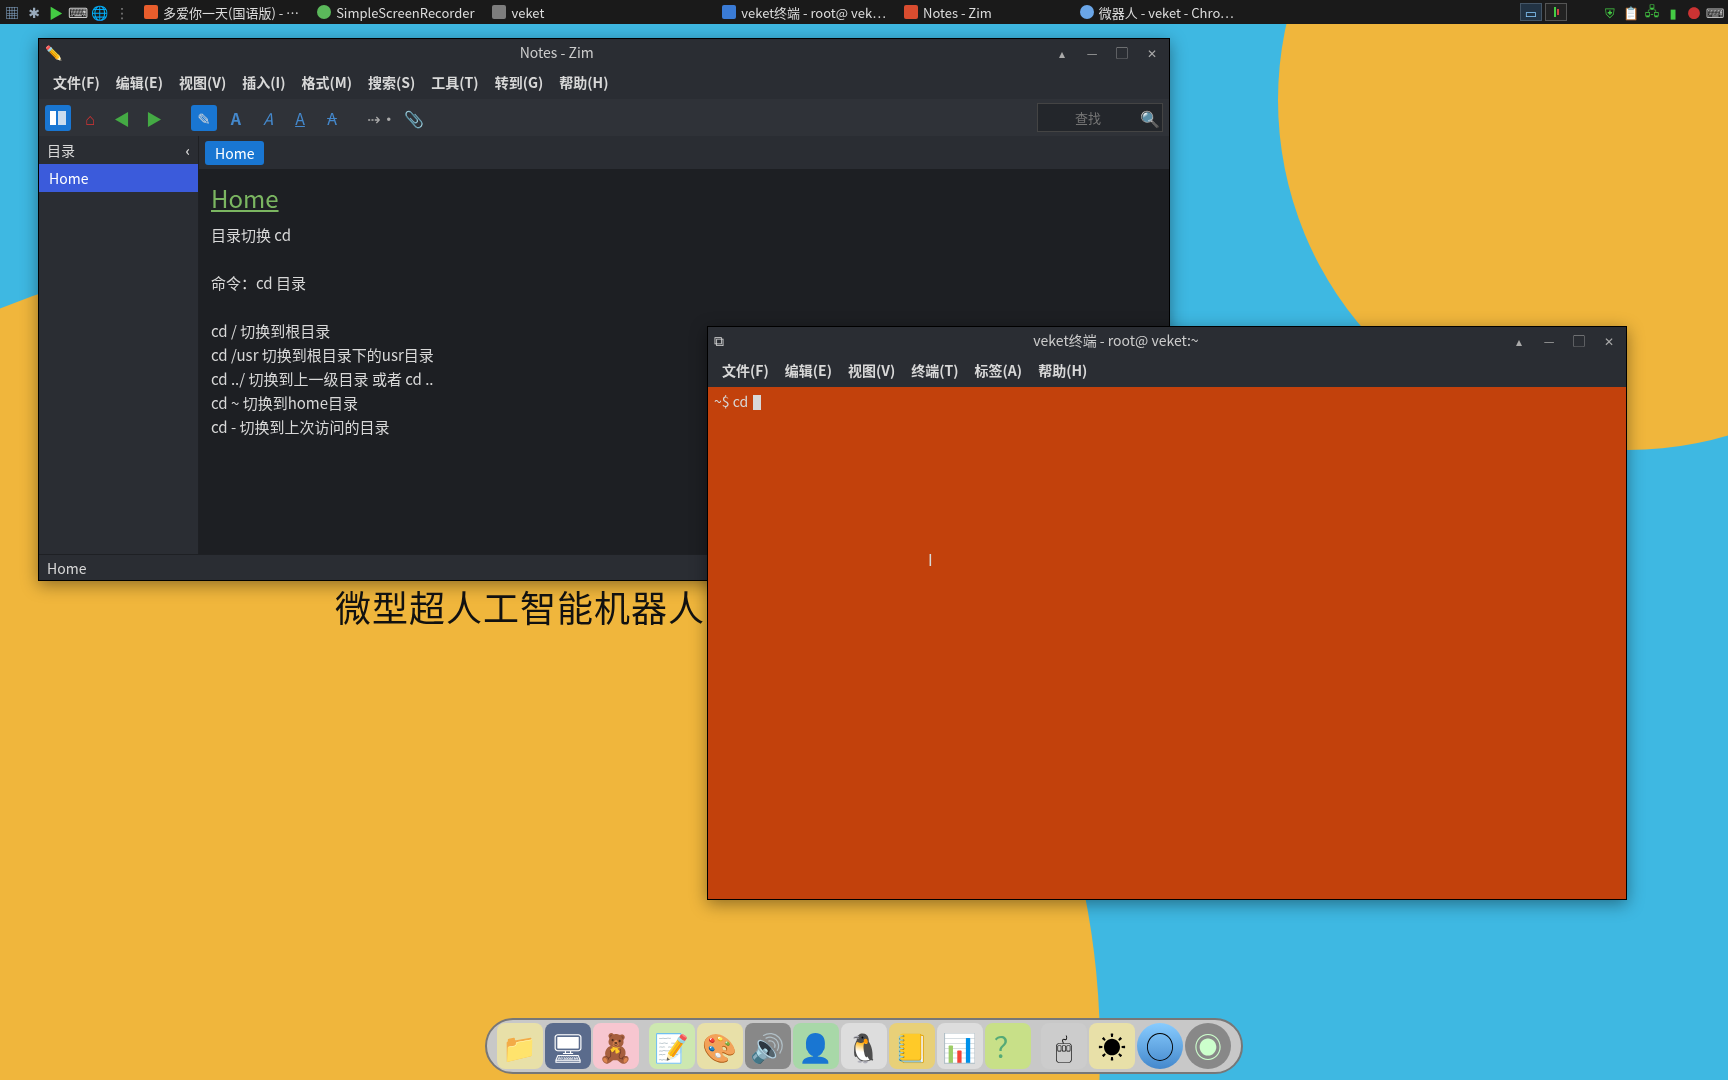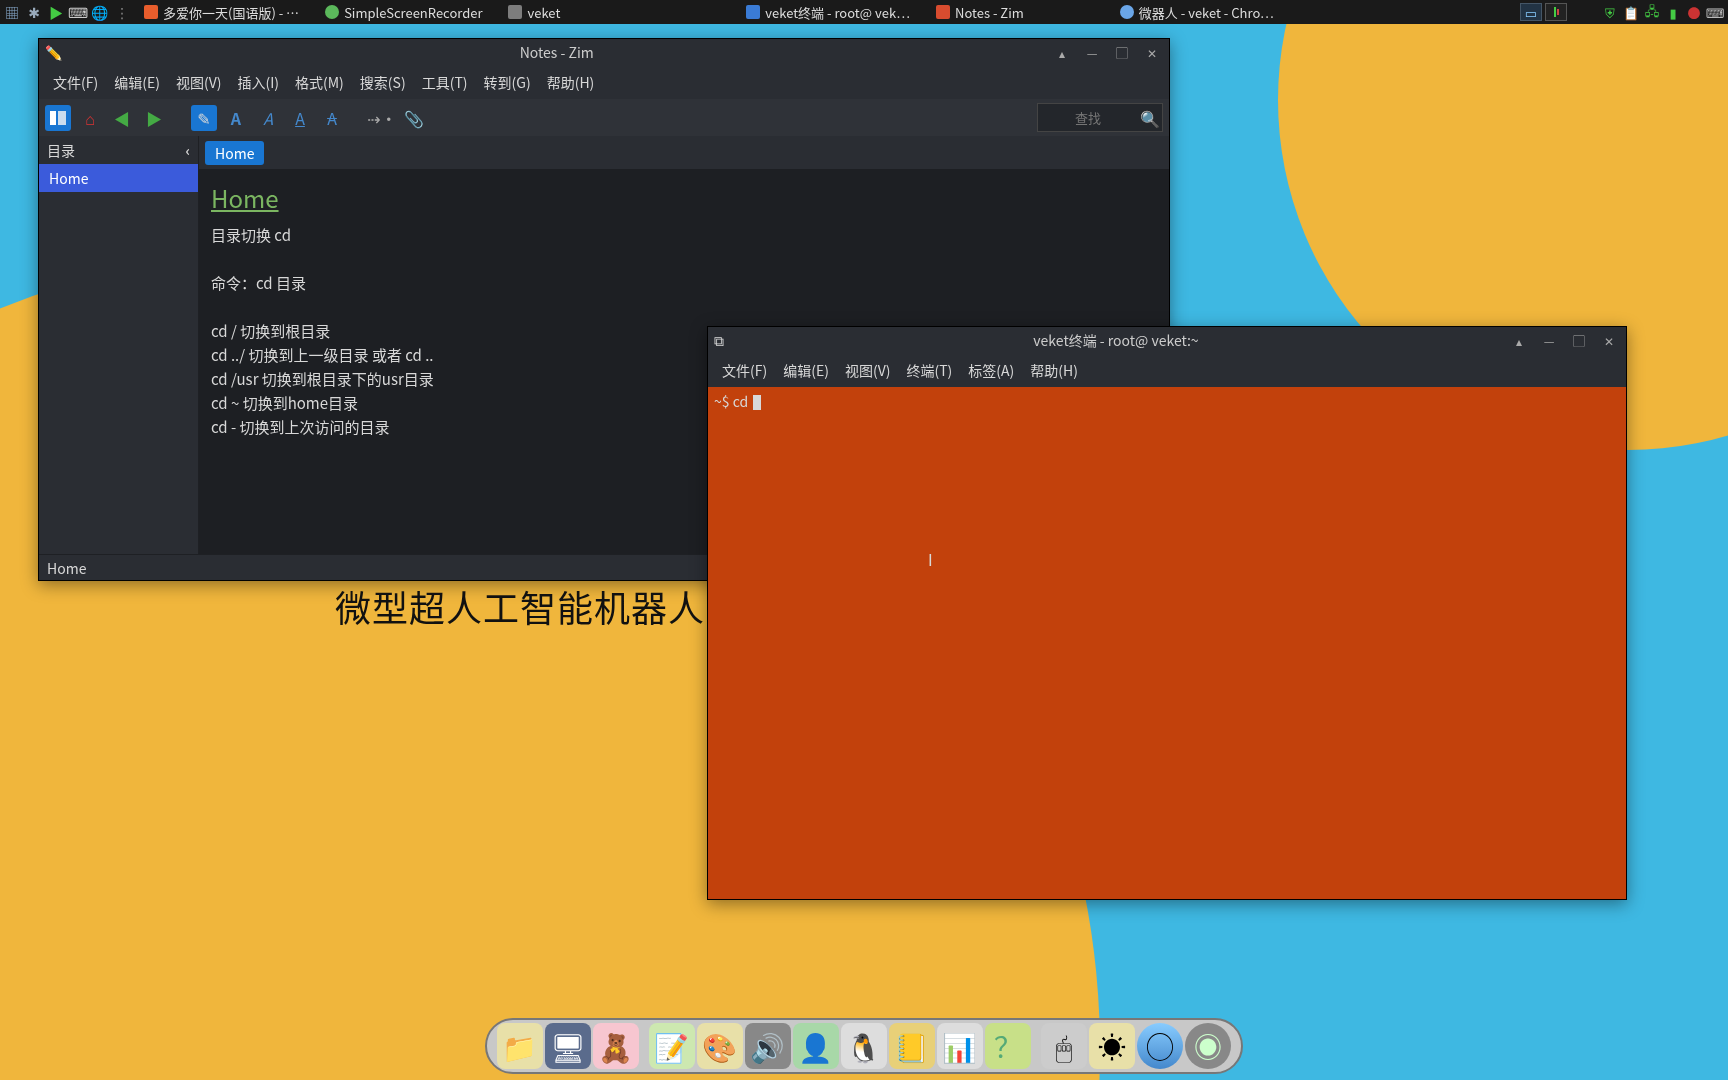--- a/index.html
+++ b/index.html
@@ -15,40 +15,40 @@
 .desktop-text { position: absolute; left: 335px; top: 580px; font-size: 36px; color: #111; z-index: 1; letter-spacing: 1px; }
 
 
 .taskbar {
   position: absolute; top: 0; left: 0; right: 0; height: 24px;
   background: #1a1a1a; color: #ddd; display: flex; align-items: center;
   font-size: 13px; z-index: 20;
 }
 .taskbar .tray-l { display: flex; align-items: center; gap: 2px; padding-left: 2px; }
 .taskbar .tray-l .ico { width: 20px; height: 20px; display: flex; align-items: center; justify-content: center; font-size: 14px; }
-.taskbar .tasks { display: flex; align-items: flex-start; flex: 1; gap: 10px; margin-left: 4px; }
+.taskbar .tasks { display: flex; align-items: flex-start; flex: 1; gap: 2px; margin-left: 4px; }
 .taskbar .task { display: flex; align-items: center; gap: 5px; padding: 2px 8px; height: 22px; border-radius: 2px; max-width: 200px; overflow: hidden; white-space: nowrap; }
 .taskbar .task .tico { width: 14px; height: 14px; display: inline-block; border-radius: 2px; }
 .taskbar .tray-r { display: flex; align-items: center; gap: 3px; padding-right: 4px; }
 .taskbar .tray-r .ico { width: 18px; height: 18px; display: flex; align-items: center; justify-content: center; font-size: 13px; }
 
 
 .window {
   position: absolute; border: 1px solid #000; background: #2a2d33;
   color: #d8d8d8; box-shadow: 0 4px 16px rgba(0,0,0,.4);
 }
 .titlebar {
   height: 26px; background: #2a2d33; display: flex; align-items: center;
   padding: 0 6px; gap: 8px;
 }
 .titlebar .appico { font-size: 14px; }
 .titlebar .title { flex: 1; text-align: center; font-size: 14px; color: #ccc; }
 .titlebar .winbtn { width: 22px; height: 20px; display: flex; align-items: center; justify-content: center; color: #aaa; font-size: 12px; }
 .menubar { display: flex; gap: 0; padding: 3px 6px; font-size: 14px; }
-.menubar .mi { padding: 4px 8px; }
+.menubar .mi { padding: 4px 8px; font-weight: bold; }
 .toolbar { display: flex; align-items: center; gap: 6px; padding: 4px 6px; background: #2f3238; }
 .toolbar .tb { width: 26px; height: 26px; display: flex; align-items: center; justify-content: center; border-radius: 3px; }
 .toolbar .tb.active { background: #1976d2; }
 .toolbar .spacer { flex: 1; }
 .toolbar .search { display: flex; align-items: center; background: #23262b; border: 1px solid #444; }
 .toolbar .search input { background: transparent; border: none; color: #ccc; padding: 4px 6px; width: 100px; font-size: 13px; outline: none; text-align: center; }
 .toolbar .search .sico { width: 24px; height: 24px; display: flex; align-items: center; justify-content: center; }
 
 .zim-body { display: flex; height: 418px; justify-content: center; }
 .sidebar { width: 160px; background: #2a2d33; border-right: 1px solid #1e2024; }
@@ -204,22 +204,22 @@
       <div class="breadcrumb">
         <span class="crumb">Home</span>
       </div>
       <div class="editor">
         <h1>Home</h1>
         <p>目录切换 cd</p>
         <p>&nbsp;</p>
         <p>命令：cd 目录</p>
         <p>&nbsp;</p>
         <p>cd / 切换到根目录</p>
+        <p>cd /usr 切换到根目录下的usr目录</p>
         <p>cd ../ 切换到上一级目录 或者 cd ..</p>
-        <p>cd /usr 切换到根目录下的usr目录</p>
         <p>cd ~ 切换到home目录</p>
         <p>cd - 切换到上次访问的目录</p>
       </div>
     </div>
   </div>
   <div class="statusbar">
     <span>Home</span>
     <span class="sp"></span>
     <span class="cell">
         <span>0 Backlinks</span>

